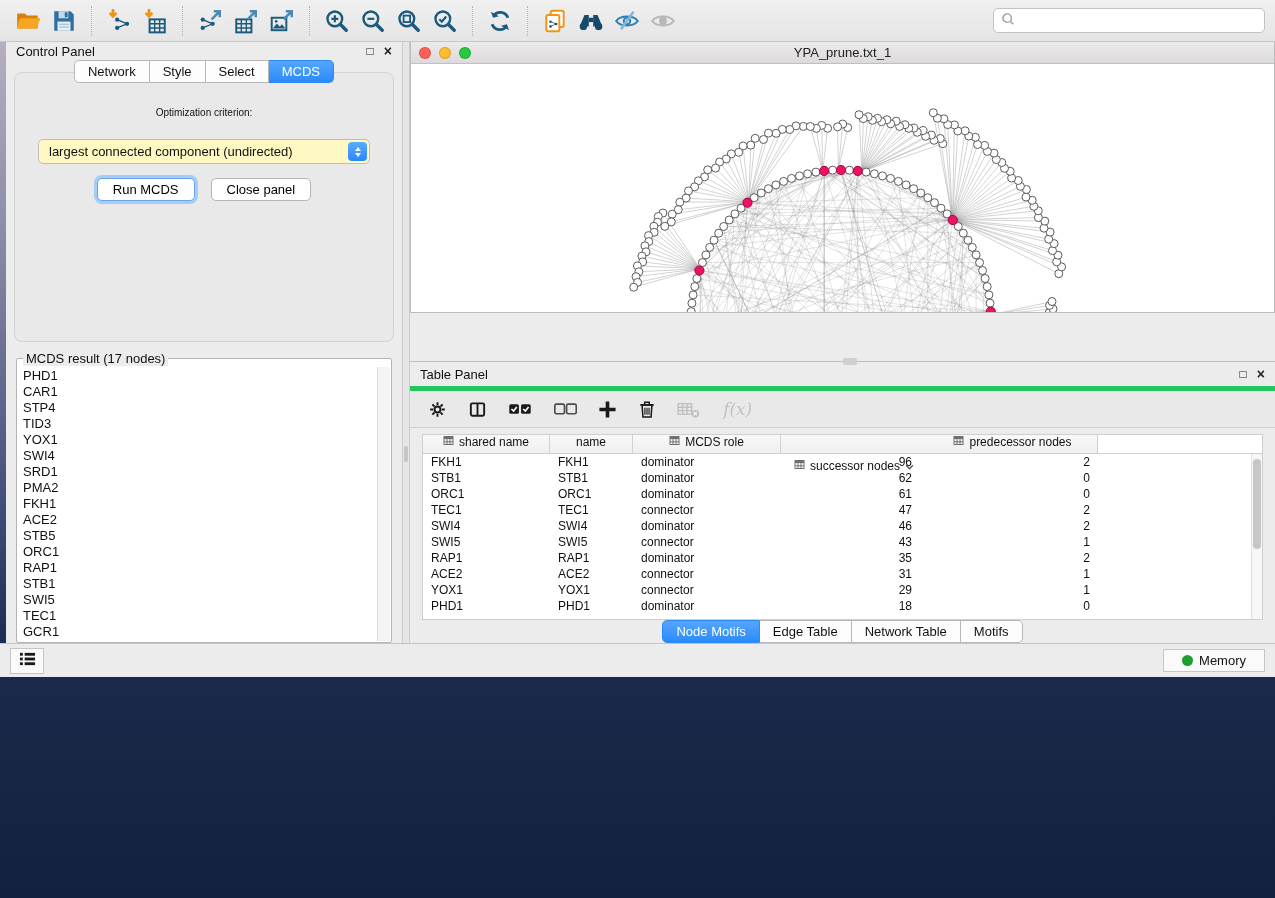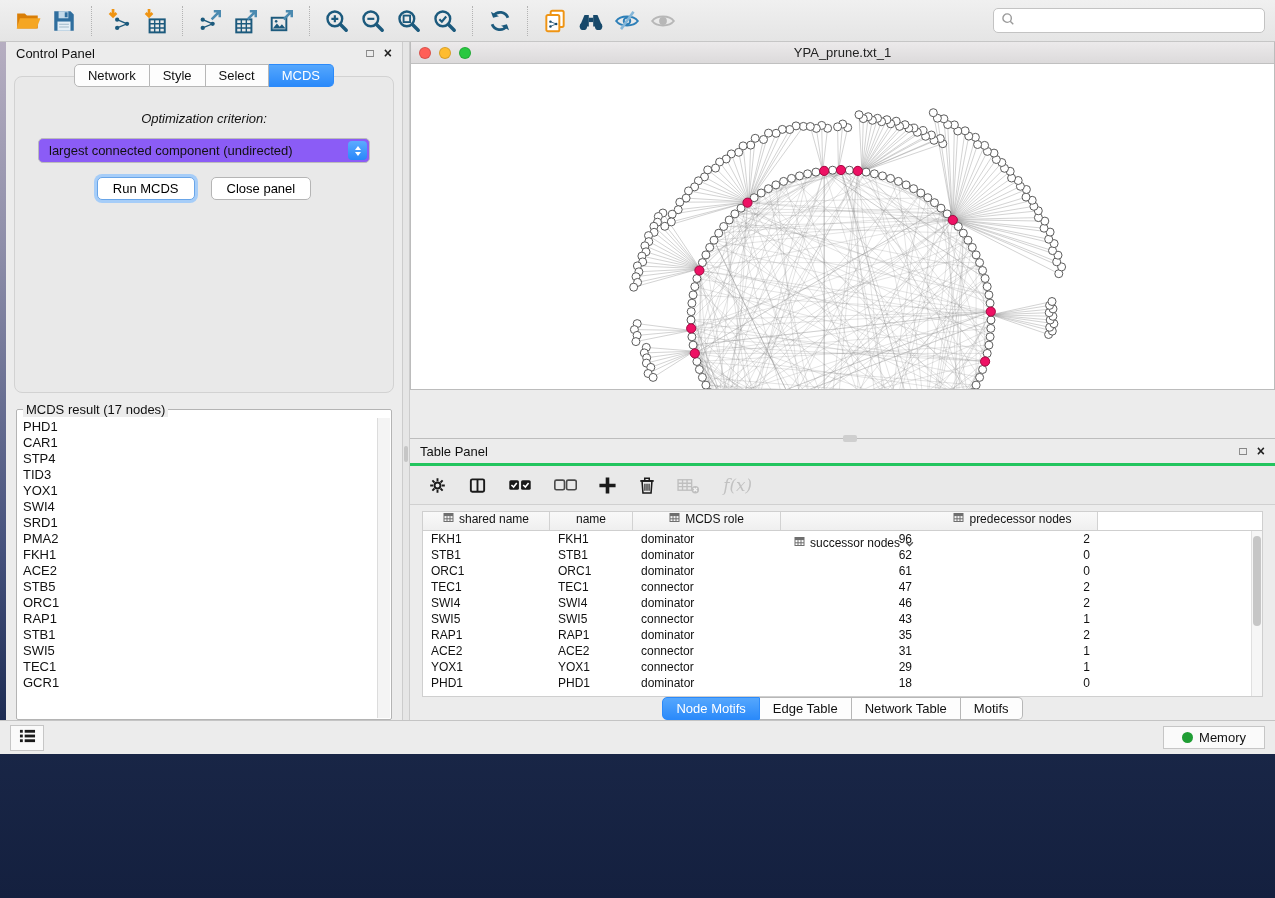--- a/index.html
+++ b/index.html
@@ -1,18 +1,18 @@
 <!DOCTYPE html>
 <html><head>
 <meta charset="utf-8">
 <style>
   * { margin:0; padding:0; box-sizing:border-box; }
   html,body { width:1275px; height:898px; overflow:hidden; }
   body { background:linear-gradient(180deg,#31436b,#14203f); font-family:"Liberation Sans",sans-serif; color:#111; }
-  .app { width:1275px; height:754px; display:flex; flex-direction:column; background:#ececec; }
+  .app { width:1275px; height:677px; display:flex; flex-direction:column; background:#ececec; }
 
   
   .toolbar { height:42px; background:linear-gradient(#f0f0f0,#e5e5e5); border-bottom:1px solid #c6c6c6;
              display:flex; align-items:center; padding:0 10px; }
   .tb-buttons { display:flex; align-items:center; }
   .tb-btn { width:36px; height:34px; display:flex; align-items:center; justify-content:center; border-radius:4px; cursor:default; }
   .tb-btn svg { width:26px; height:26px; }
   .tb-sep { width:0; height:30px; border-left:1px dotted #b3b3b3; margin:0 9px; }
   .tb-search { margin-left:auto; width:272px; height:25px; background:#fff; border:1px solid #c3c3c3; border-radius:5px;
                display:flex; align-items:center; padding:0 7px; gap:5px; }
@@ -28,22 +28,22 @@
   .win-controls { margin-left:auto; display:flex; gap:10px; align-items:center; font-size:12px; color:#222; }
   .win-glyph { cursor:default; line-height:1; }
   .win-glyph.close { font-weight:bold; font-size:14px; }
   .seg-tabs { display:flex; justify-content:center; position:relative; z-index:2; }
   .seg-tab { font-size:13px; padding:3px 13px; background:#fdfdfd; border:1px solid #b7b7b7; border-left:none; cursor:default; }
   .seg-tab:first-child { border-left:1px solid #b7b7b7; border-radius:5px 0 0 5px; }
   .seg-tab:last-child { border-radius:0 5px 5px 0; }
   .seg-tab.active { background:linear-gradient(#55a7fd,#2b8afa); border-color:#2b8afa; color:#fff; }
   .cp-box { margin:-11px 8px 0 8px; border:1px solid #d2d2d2; border-radius:8px; background:#e9e9e9;
             height:366px; padding-top:34px; display:flex; flex-direction:column; align-items:center; }
-  .opt-label { font-size:13px; margin-bottom:12px;font-style:italic; }
-  .dropdown { width:332px; height:25px; background:#8b5cf6; border:1px solid #bcbcbc; border-radius:5px;
+  .opt-label { font-size:10px; margin-bottom:21px; }
+  .dropdown { width:332px; height:25px; background:#fef9c3; border:1px solid #bcbcbc; border-radius:5px;
               display:flex; align-items:center; padding-left:10px; font-size:13px; position:relative; cursor:default; }
   .dd-stepper { position:absolute; right:2px; top:2px; width:19px; height:19px; border-radius:4px;
                 background:linear-gradient(#5cabfe,#2987fa); display:flex; flex-direction:column;
                 align-items:center; justify-content:center; gap:2px; }
   .tri-up { width:0; height:0; border-left:3.5px solid transparent; border-right:3.5px solid transparent; border-bottom:4.5px solid #fff; }
   .tri-down { width:0; height:0; border-left:3.5px solid transparent; border-right:3.5px solid transparent; border-top:4.5px solid #fff; }
   .btn-row { display:flex; gap:16px; margin-top:14px; }
   .mac-btn { font-size:13px; font-family:"Liberation Sans",sans-serif; padding:3px 15px; background:#fff;
              border:1px solid #b5b5b5; border-radius:5px; cursor:default; }
   .mac-btn.focused { box-shadow:0 0 0 3px #a6cdf8; border-color:#69a5e8; }
@@ -66,21 +66,21 @@
   .traffic { display:flex; gap:8px; z-index:2; }
   .light { width:12px; height:12px; border-radius:50%; border:0.5px solid rgba(0,0,0,.15); }
   .net-title { position:absolute; left:0; right:0; text-align:center; font-size:13px; color:#222; }
   .net-canvas { flex:1; background:#fff; position:relative; overflow:hidden; }
   .net-canvas svg { position:absolute; inset:0; }
 
   
   .table-panel { flex:1; background:#ececec; border-top:1px solid #bdbdbd; display:flex; flex-direction:column; position:relative; }
   .grip-h { position:absolute; top:-4px; left:50%; width:14px; height:7px; background:#cfcfcf; border-radius:2px; }
   .tp-header { height:24px; display:flex; align-items:center; padding:0 10px; font-size:13px; flex:none; }
-  .tp-toolbar { height:42px; background:#e9e9e9; border-top:3px solid #22c55e; border-bottom:1px solid #d0d0d0;
+  .tp-toolbar { height:42px; background:#e9e9e9; border-top:5px solid #22c55e; border-bottom:1px solid #d0d0d0;
                 display:flex; align-items:center; gap:21px; padding:0 18px; flex:none; }
   .tp-tool { display:flex; align-items:center; justify-content:center; cursor:default; }
   .tp-table { margin:6px 12px 0 12px; background:#fff; border:1px solid #cfcfcf; height:186px; position:relative;
               display:flex; flex-direction:column; flex:none; }
   .tp-cols { display:flex; height:19px; background:linear-gradient(#f9f9f9,#efefef); border-bottom:1px solid #cfcfcf; flex:none; }
   .tp-col { display:flex; align-items:flex-start; justify-content:center; gap:5px; font-size:12px;
             border-right:1px solid #d2d2d2; cursor:default; }
   .tp-col.filler { background:#fff; border-right:none; border-top:1px solid #fff; }
   .tp-rows { flex:1; overflow:hidden; }
   .tp-row { display:flex; height:16px; align-items:center; font-size:12px; }

